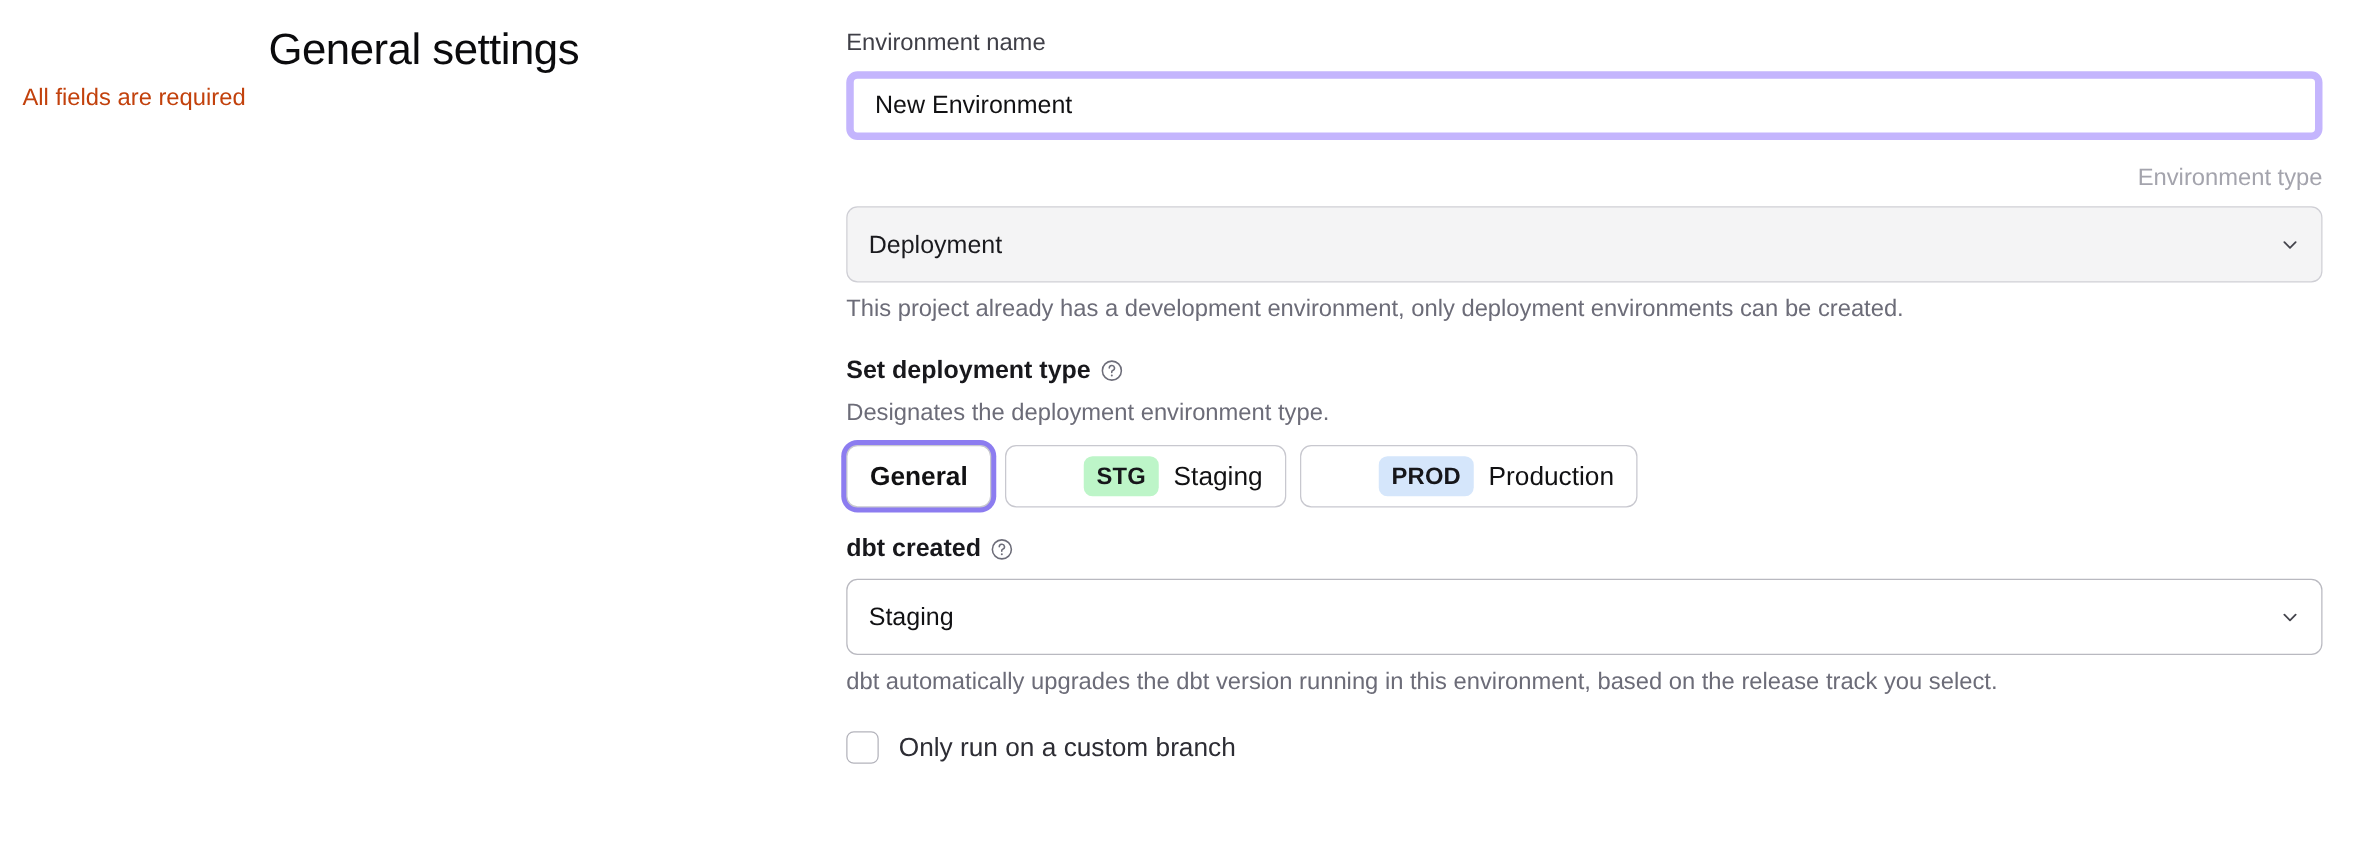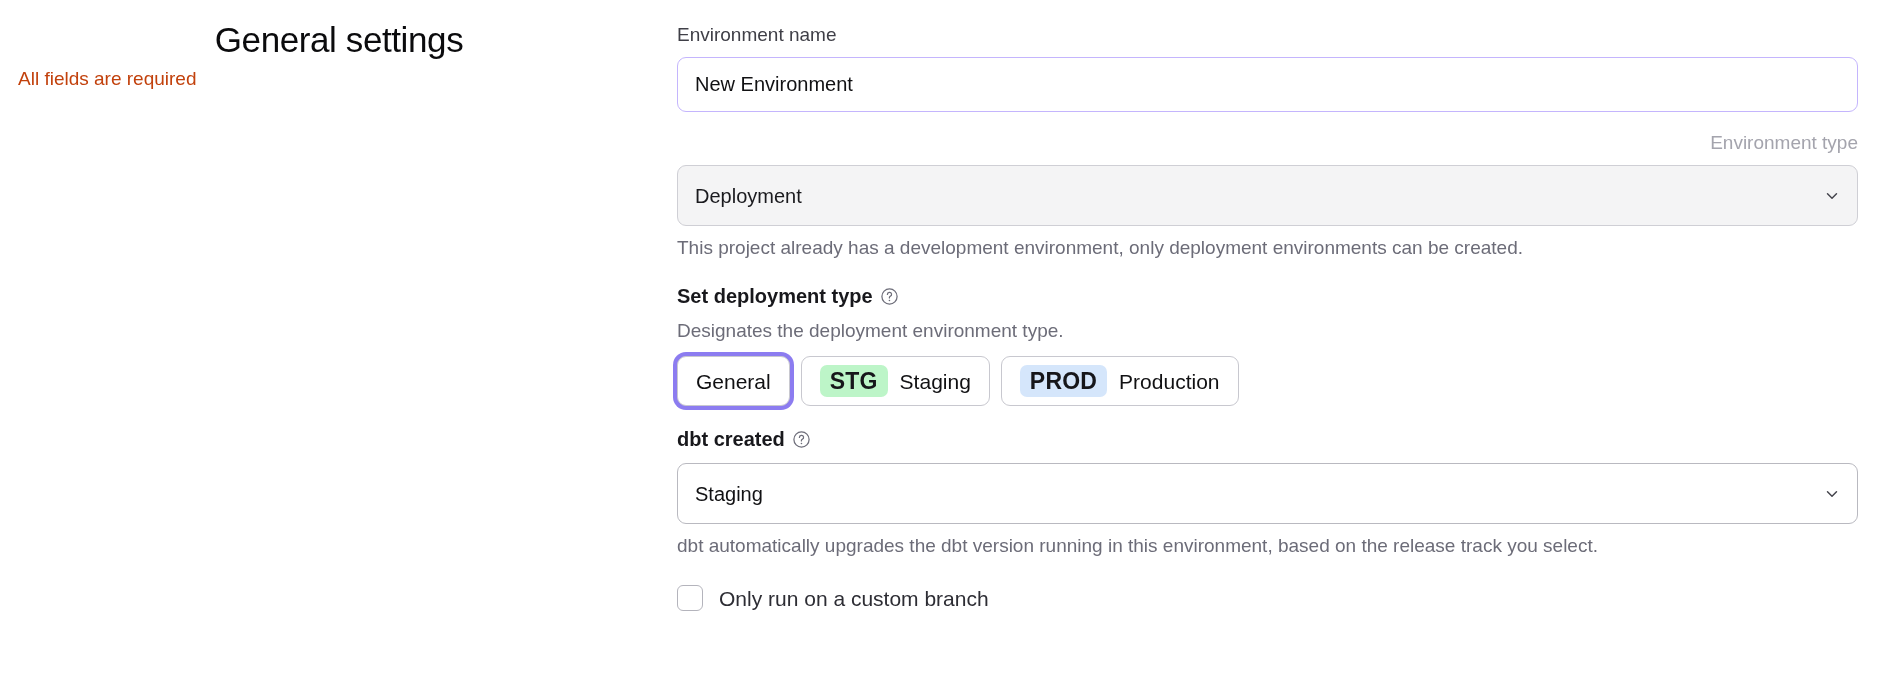--- a/index.html
+++ b/index.html
@@ -65,21 +65,21 @@
     color: #3f3f47;
     margin: 0 0 9px 0;
   }
   .field-label.disabled { color: #a4a4ad; text-align: right; }
 
   .text-input {
     display: flex;
     align-items: center;
     width: 100%;
     height: 55px;
-    border: 1px solid #c4b5fd;
+    border: 6px solid #c4b5fd;
     border-radius: 9px;
     background: #ffffff;
     padding: 0 17px;
     font-size: 20px;
     line-height: 26px;
     color: #111113;
     font-family: inherit;
     outline: none;
   }
 
@@ -166,32 +166,34 @@
     font-size: 21px;
     line-height: 27px;
     color: #111113;
     font-family: inherit;
     cursor: pointer;
     white-space: nowrap;
   }
   .seg-btn.selected {
     box-shadow: 0 0 0 4px #8c7cf0;
     border-color: #c8c8cf;
+    font-weight: bold;
   }
   .badge {
     display: inline-flex;
     align-items: center;
     justify-content: center;
     height: 31px;
     padding: 16px 10px;
     border-radius: 7px;
-    font-size: 23px;
+    font-size: 19px;
     font-weight: 700;
     letter-spacing: 0.2px;
     color: #16161a;
+    margin-left: 44px;
   }
   .badge.stg  { background: #bdf5c8; }
   .badge.prod { background: #d5e6fb; }
 
   
   .check-row {
     display: flex;
     align-items: flex-start;
     gap: 16px;
     margin: 26px 0 0 0;

